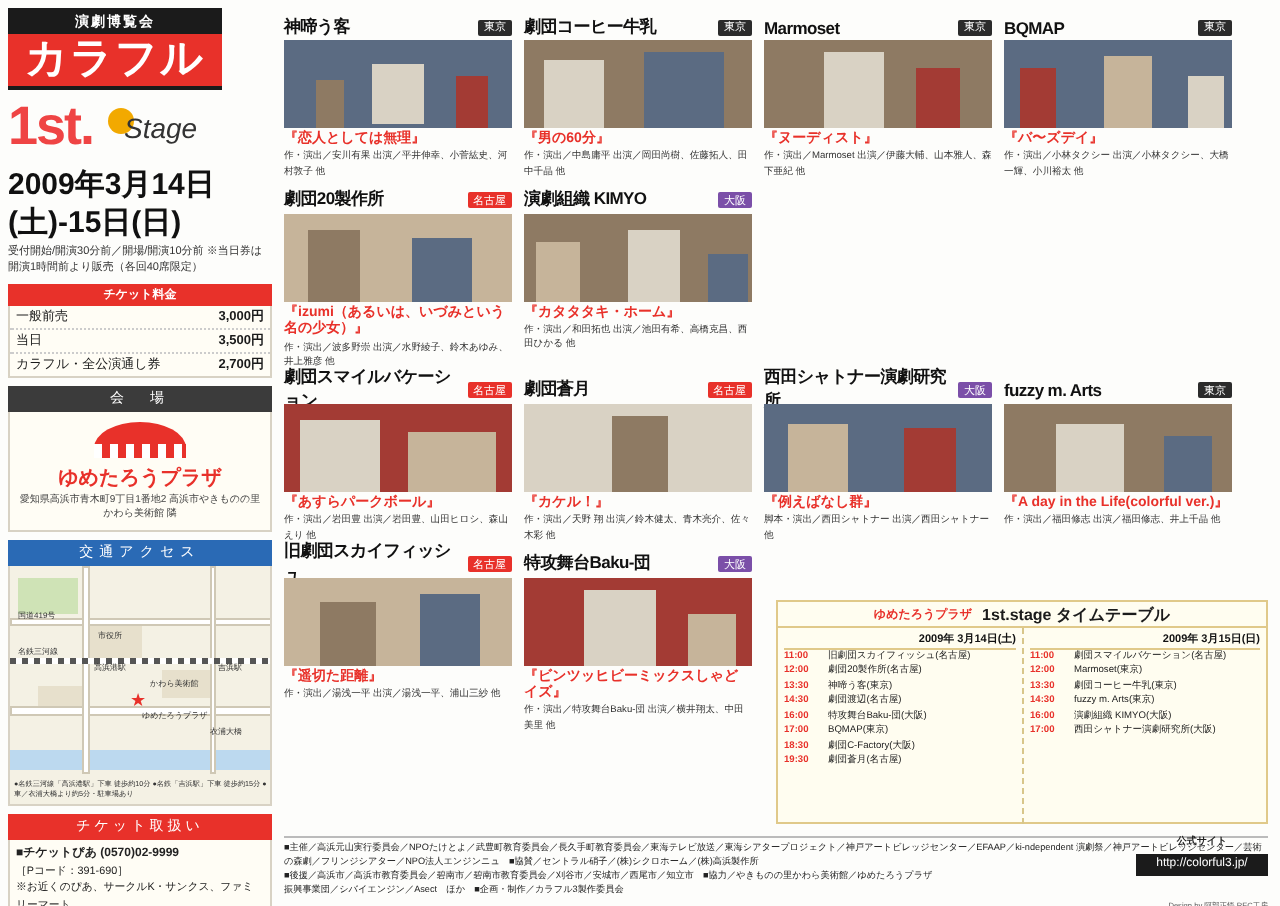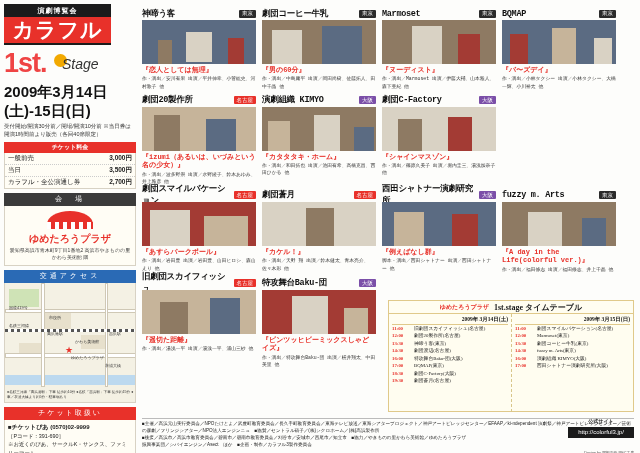--- a/index.html
+++ b/index.html
@@ -79,38 +79,38 @@
     margin-top:4px; background:#e8312a; color:#fff; font-size:7px;
     text-align:center; padding:1.5px 0; letter-spacing:2px;
   }
   .tk-body { border:1px solid #d8d2c4; border-top:none; background:#fffdf5; padding:3px; font-size:5.4px; line-height:1.55; color:#222; }
   .tk-body .b { font-weight:bold; font-size:6px; }
   .tk-body .url { color:#1f4ea1; }
 
   
   .grid { position:absolute; left:142px; top:8px; width:492px; }
   .row { display:flex; gap:6px; margin-bottom:5px; }
-  .card { width:114px;font-family:Liberation Mono, monospace; }
+  .card { width:114px; }
   .card-head { display:flex; align-items:center; justify-content:space-between; height:11px; }
   .gname { font-size:8.5px; font-weight:bold; color:#111; letter-spacing:-0.3px; }
   .badge { font-size:5.5px; color:#fff; padding:0.5px 3px; border-radius:1px; white-space:nowrap; }
   .b-tokyo { background:#2b2b2b; }
   .b-nagoya { background:#e8312a; }
   .b-osaka { background:#7b4fa8; }
   .photo { width:100%; height:44px; background:#2a2a2a; position:relative; overflow:hidden; margin-top:1px; }
   .photo .f1 { position:absolute; background:#8e7a63; }
   .photo .f2 { position:absolute; background:#c6b49a; }
   .photo .f3 { position:absolute; background:#5b6b82; }
   .photo .f4 { position:absolute; background:#d9d2c4; }
   .photo .f5 { position:absolute; background:#a33b34; }
   .title { font-size:7px; font-weight:bold; color:#e8312a; margin-top:2px; line-height:1.2; }
   .meta { font-size:4.8px; color:#333; line-height:1.5; margin-top:1px; }
 
   
-  .tt { position:absolute; left:388px; top:300px; width:246px; height:112px; border:1px solid #e0c98a; background:#fffdf0;font-family:Liberation Serif, serif; }
+  .tt { position:absolute; left:388px; top:300px; width:246px; height:112px; border:1px solid #e0c98a; background:#fffdf0; }
   .tt-head { display:flex; align-items:center; justify-content:center; gap:5px; height:13px; border-bottom:1px solid #e0c98a; }
   .tt-logo { font-size:6px; color:#e8312a; font-weight:bold; }
   .tt-title { font-size:8px; font-weight:bold; color:#1b1b1b; }
   .tt-cols { display:flex; height:98px; }
   .tt-col { width:50%; padding:2px 3px; }
   .tt-col + .tt-col { border-left:1px dashed #d8c68a; }
   .tt-date { font-size:5.5px; font-weight:bold; color:#111; text-align:right; border-bottom:1px solid #e0c98a; padding-bottom:1px; }
   .tt-row { display:flex; font-size:4.8px; line-height:1.55; color:#222; }
   .tt-row .t { width:22px; color:#e8312a; font-weight:bold; }
   .tt-row .n { flex:1; }
@@ -295,34 +295,20 @@
         <div class="photo">
           <div class="f1" style="left:0;top:0;width:118px;height:44px;"></div>
           <div class="f2" style="left:6px;top:14px;width:22px;height:30px;"></div>
           <div class="f4" style="left:52px;top:8px;width:26px;height:36px;"></div>
           <div class="f3" style="left:92px;top:20px;width:20px;height:24px;"></div>
         </div>
         <div class="title">『カタタタキ・ホーム』</div>
         <div class="meta">作・演出／和田拓也
 出演／池田有希、高橋克昌、西田ひかる 他</div>
       </div>
-      <div class="card">
-        <div class="card-head">
-          <span class="gname">劇団C-Factory</span>
-          <span class="badge b-osaka">大阪</span>
-        </div>
-        <div class="photo">
-          <div class="f4" style="left:0;top:0;width:118px;height:44px;"></div>
-          <div class="f1" style="left:16px;top:12px;width:24px;height:32px;"></div>
-          <div class="f5" style="left:66px;top:10px;width:24px;height:34px;"></div>
-        </div>
-        <div class="title">『シャインマスゾン』</div>
-        <div class="meta">作・演出／篠原久美子
-出演／堀内圭三、湯浅加奈子 他</div>
-      </div>
     </div>
 
     <div class="row">
       <div class="card">
         <div class="card-head">
           <span class="gname">劇団スマイルバケーション</span>
           <span class="badge b-nagoya">名古屋</span>
         </div>
         <div class="photo">
           <div class="f5" style="left:0;top:0;width:118px;height:44px;"></div>

